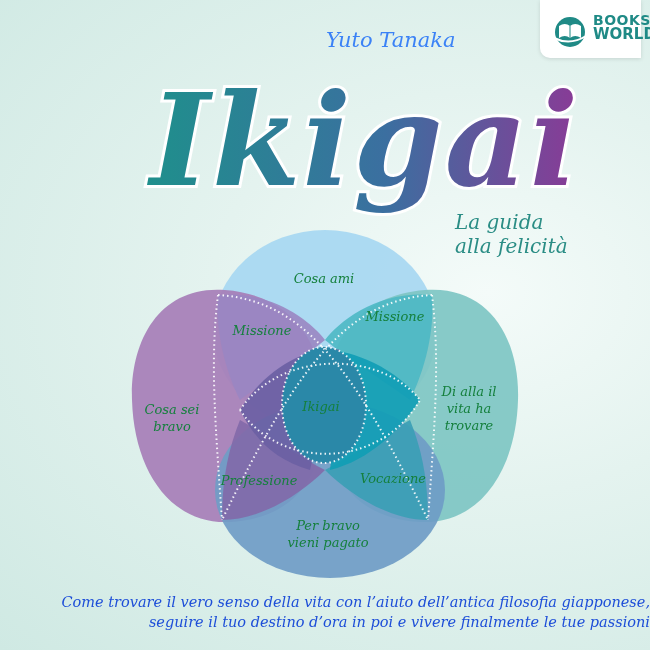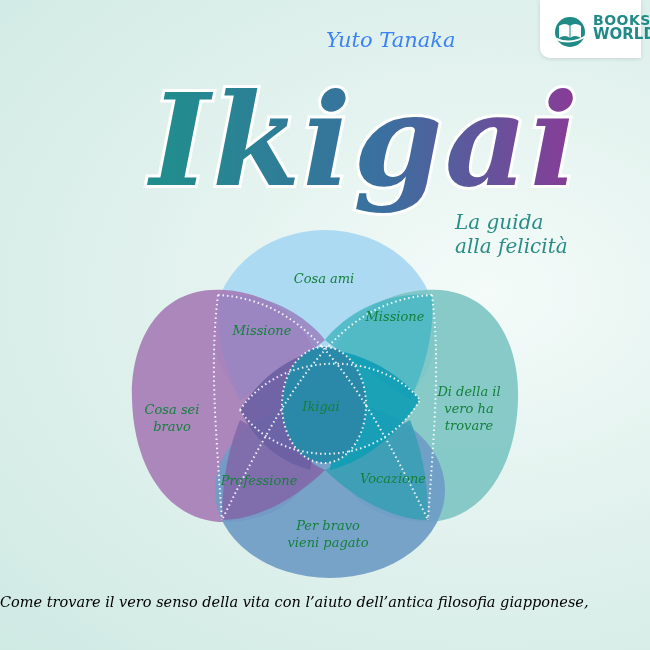--- a/index.html
+++ b/index.html
@@ -9,21 +9,21 @@
   .logo { position:absolute; left:540px; top:0; width:101px; height:58px; background:#fff;
     border-bottom-left-radius:10px; box-shadow:0 1px 4px rgba(0,0,0,0.12); }
   .logo .txt { position:absolute; left:53px; top:13px; font-family:"DejaVu Sans", sans-serif;
     font-weight:bold; color:#1f8a86; line-height:14px; }
   .logo .t1 { font-size:14px; letter-spacing:0.5px; display:block; }
   .logo .t2 { font-size:15px; display:block; }
   .author { position:absolute; left:326px; top:28px; font-size:21px; font-style:italic; color:#3b82f6; }
   .subtitle { position:absolute; left:455px; top:210px; font-size:20px; font-style:italic; color:#2a8d85; line-height:24px; }
   .venn { position:absolute; left:0; top:0; }
   .vlabel { position:absolute; color:#15803d; font-style:italic; font-size:13px; text-align:center; line-height:17px; transform:translate(-50%,-50%); white-space:nowrap; }
-  .tagline { position:absolute; left:0; width:650px; top:592px; text-align:left; color:#000000; font-style:italic; font-size:14.5px; line-height:20px; }
+  .tagline { position:absolute; left:0; width:650px; top:592px; text-align:right; color:#1d4ed8; font-style:italic; font-size:14.5px; line-height:20px; }
 </style>
 </head>
 <body>
 
 <svg class="venn" width="650" height="650" viewBox="0 0 650 650">
   <defs>
     <linearGradient id="tg" x1="0" y1="0" x2="1" y2="0">
       <stop offset="0" stop-color="#1f8f8c"></stop>
       <stop offset="0.55" stop-color="#3b6fa0"></stop>
       <stop offset="1" stop-color="#8a3a96"></stop>
@@ -84,26 +84,27 @@
 
 <div class="vlabel" style="left:324px;top:278px">Cosa ami</div>
 <div class="vlabel" style="left:262px;top:330px">Missione</div>
 <div class="vlabel" style="left:395px;top:316px">Missione</div>
 <div class="vlabel" style="left:172px;top:418px">
   <div>Cosa sei</div>
   <div>bravo</div>
 </div>
 <div class="vlabel" style="left:321px;top:406px">Ikigai</div>
 <div class="vlabel" style="left:469px;top:408px">
-  <div>Di della il</div>
-  <div>vero ha</div>
+  <div>Di alla il</div>
+  <div>vita ha</div>
   <div>trovare</div>
 </div>
 <div class="vlabel" style="left:259px;top:480px">Professione</div>
 <div class="vlabel" style="left:393px;top:478px">Vocazione</div>
 <div class="vlabel" style="left:328px;top:534px">
   <div>Per bravo</div>
   <div>vieni pagato</div>
 </div>
 
 <div class="tagline">
   <div>Come trovare il vero senso della vita con l’aiuto dell’antica filosofia giapponese,</div>
+  <div>seguire il tuo destino d’ora in poi e vivere finalmente le tue passioni</div>
 </div>
 
 </body></html>

